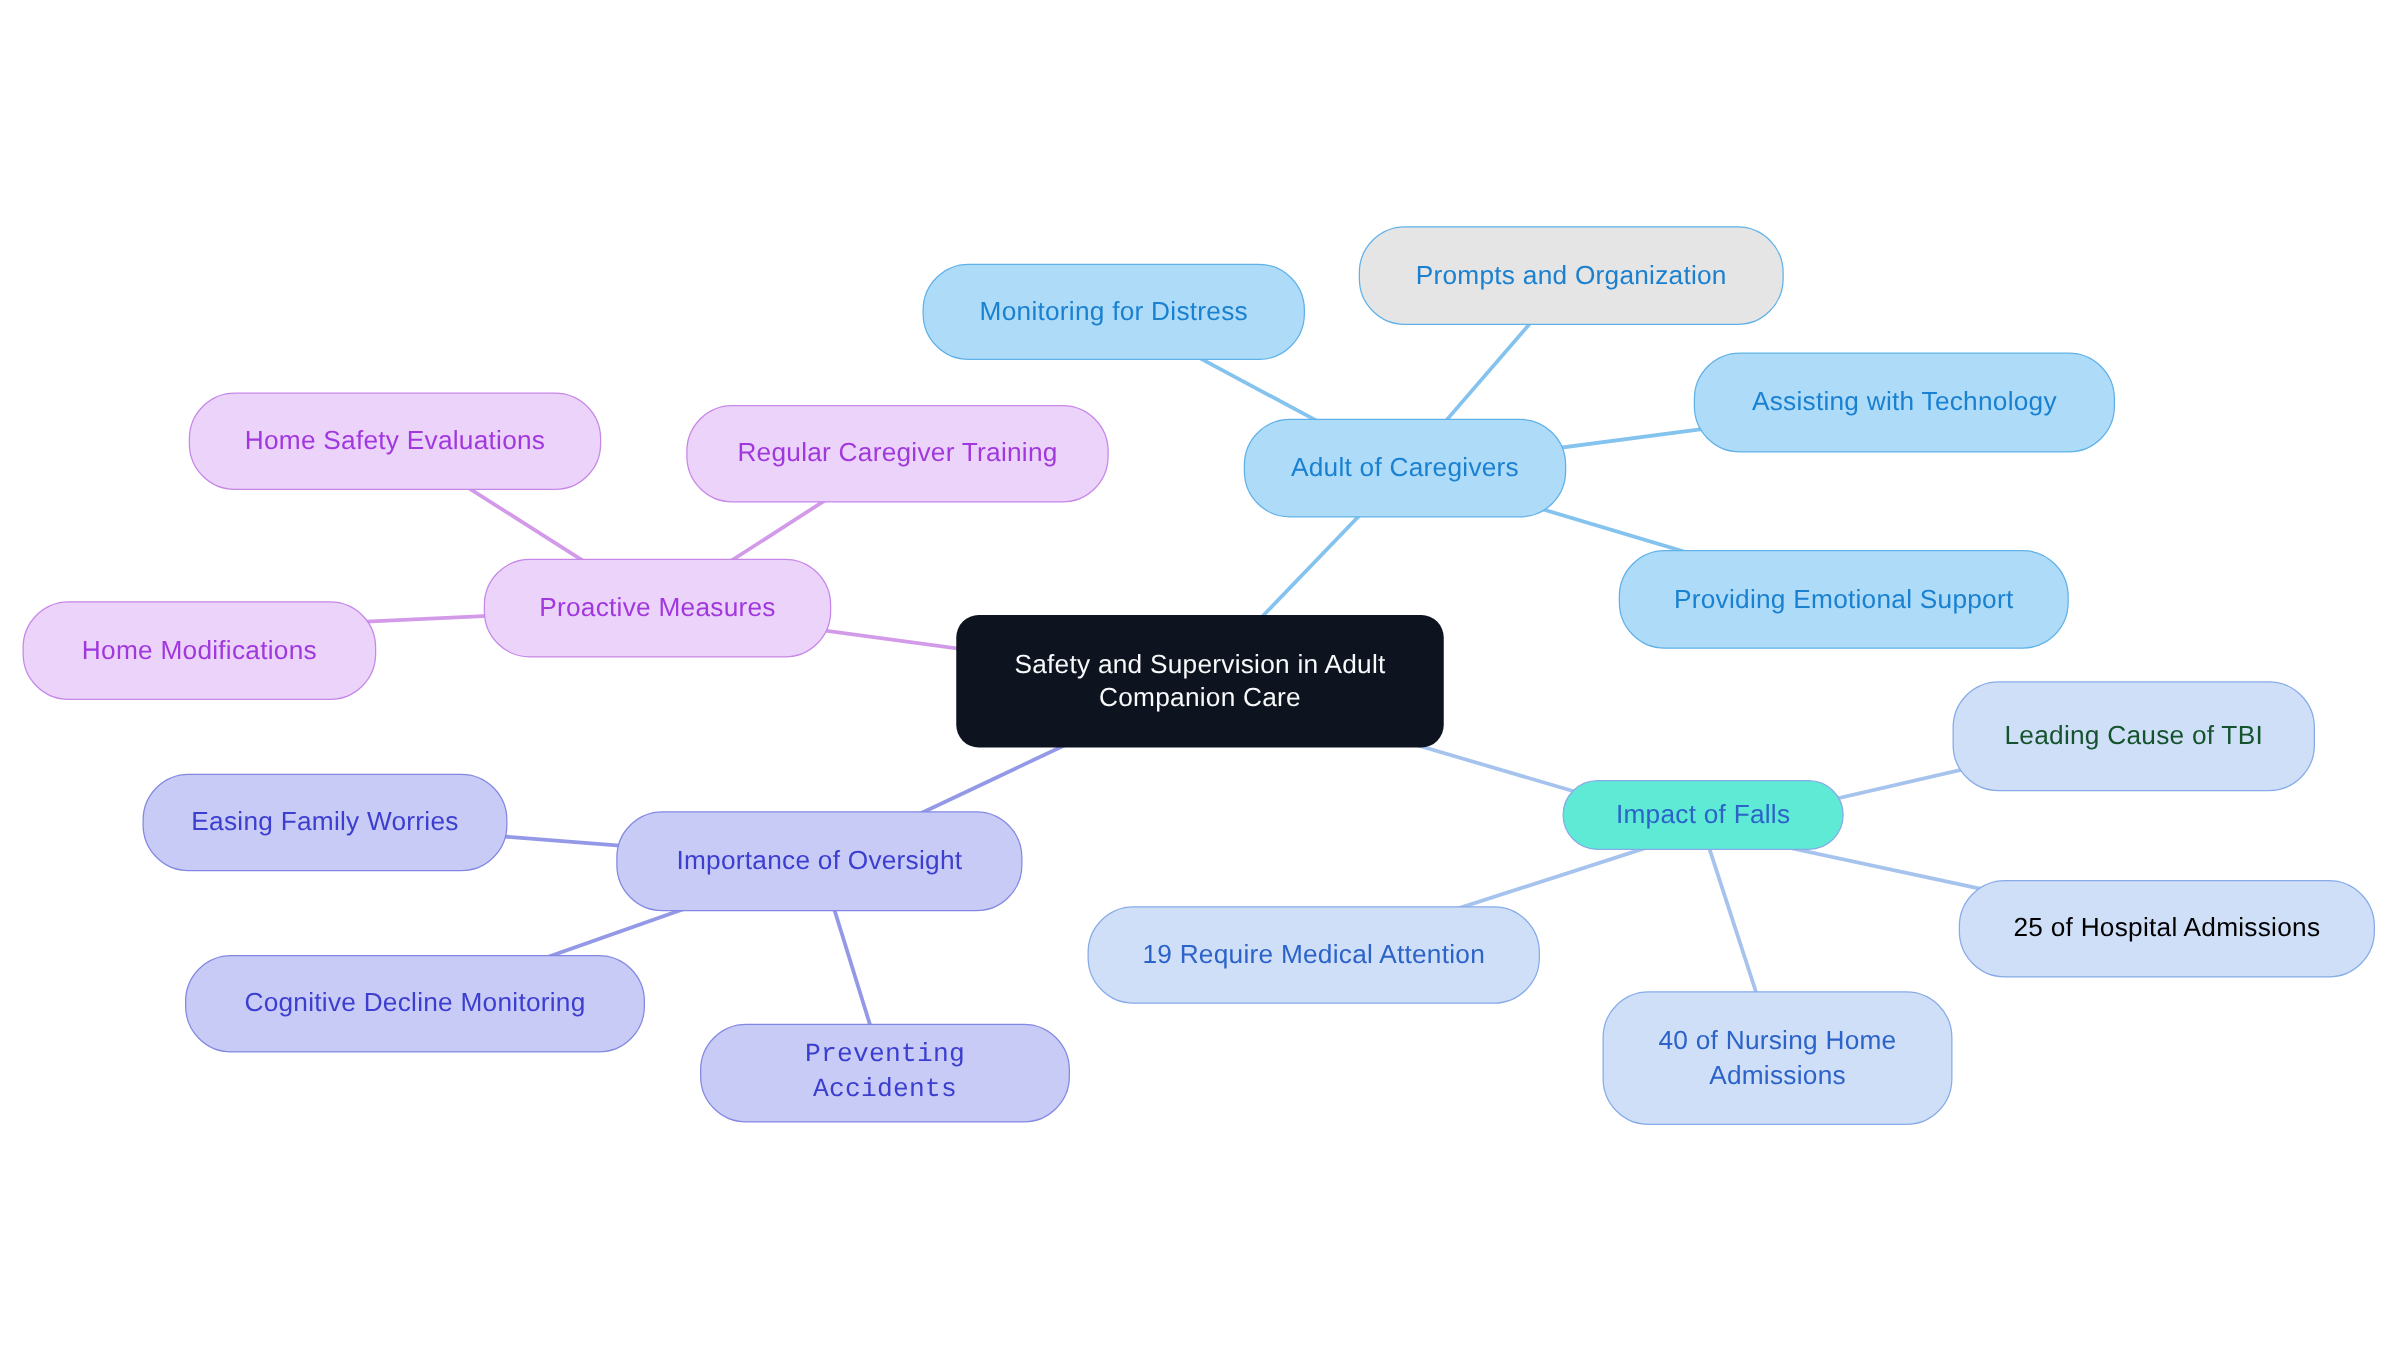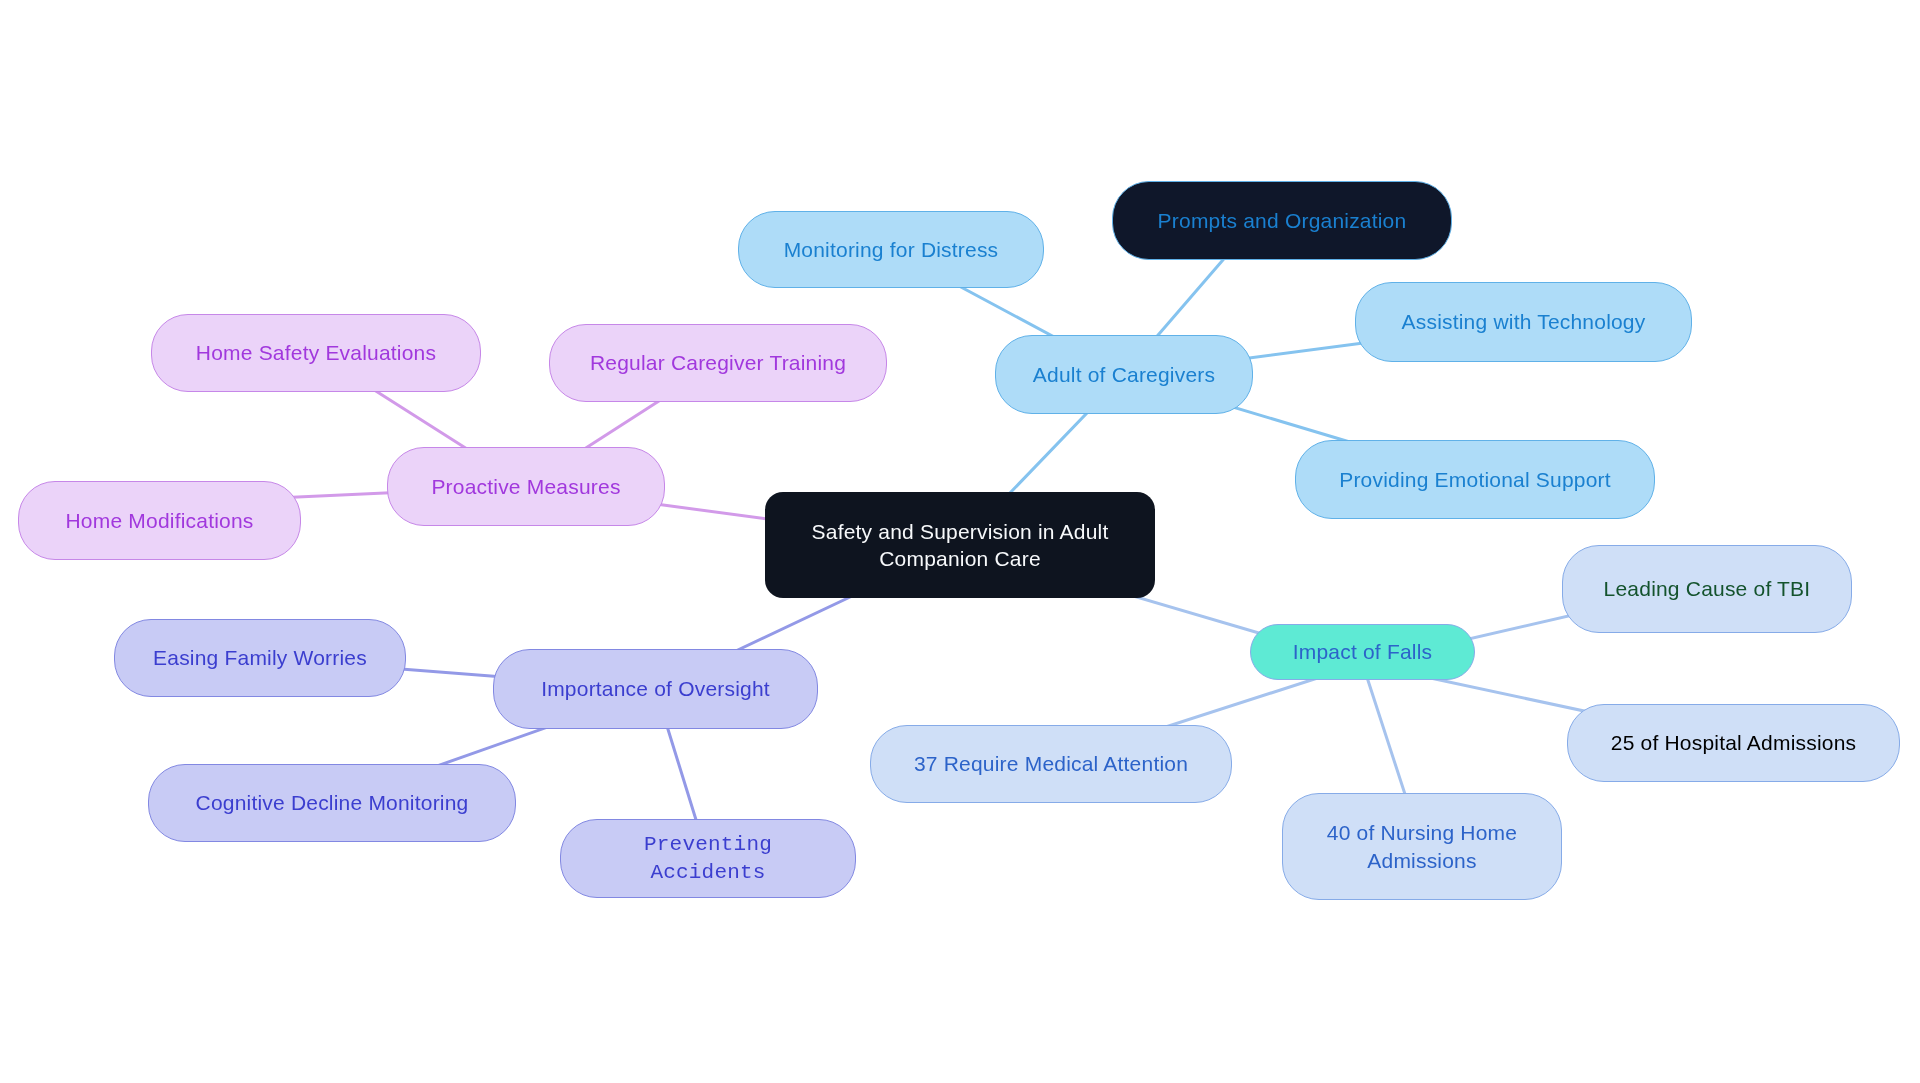--- a/index.html
+++ b/index.html
@@ -78,40 +78,40 @@
   <div id="nodes">
       <div class="node central" style="left: 765px; top: 492px; width: 390px; height: 106px; background: rgb(14, 20, 31); color: rgb(247, 249, 251);">
         <span>Safety and Supervision in Adult Companion Care</span>
       </div>
       <div class="node" style="left: 995px; top: 335px; width: 258px; height: 79px; background: rgb(174, 220, 248); border-color: rgb(96, 177, 232); color: rgb(26, 128, 208);">
         <span>Adult of Caregivers</span>
       </div>
       <div class="node" style="left: 738px; top: 211px; width: 306px; height: 77px; background: rgb(174, 220, 248); border-color: rgb(96, 177, 232); color: rgb(26, 128, 208);">
         <span>Monitoring for Distress</span>
       </div>
-      <div class="node" style="left: 1112px; top: 181px; width: 340px; height: 79px; background: #0f172a; border-color: rgb(96, 177, 232); color: rgb(26, 128, 208);">
+      <div class="node" style="left: 1087px; top: 181px; width: 340px; height: 79px; background: #e5e5e5; border-color: rgb(96, 177, 232); color: rgb(26, 128, 208);">
         <span>Prompts and Organization</span>
       </div>
       <div class="node" style="left: 1355px; top: 282px; width: 337px; height: 80px; background: rgb(174, 220, 248); border-color: rgb(96, 177, 232); color: rgb(26, 128, 208);">
         <span>Assisting with Technology</span>
       </div>
       <div class="node" style="left: 1295px; top: 440px; width: 360px; height: 79px; background: rgb(174, 220, 248); border-color: rgb(96, 177, 232); color: rgb(26, 128, 208);">
         <span>Providing Emotional Support</span>
       </div>
       <div class="node" style="left: 1250px; top: 624px; width: 225px; height: 56px; background: #5eead4; border-color: rgb(134, 171, 232); color: rgb(44, 99, 201);">
         <span>Impact of Falls</span>
       </div>
       <div class="node" style="left: 1562px; top: 545px; width: 290px; height: 88px; background: rgb(207, 223, 247); border-color: rgb(134, 171, 232); color: #14532d;">
         <span>Leading Cause of TBI</span>
       </div>
       <div class="node" style="left: 1567px; top: 704px; width: 333px; height: 78px; background: rgb(207, 223, 247); border-color: rgb(134, 171, 232); color: #000000;">
         <span>25 of Hospital Admissions</span>
       </div>
       <div class="node" style="left: 870px; top: 725px; width: 362px; height: 78px; background: rgb(207, 223, 247); border-color: rgb(134, 171, 232); color: rgb(44, 99, 201);">
-        <span>37 Require Medical Attention</span>
+        <span>19 Require Medical Attention</span>
       </div>
       <div class="node" style="left: 1282px; top: 793px; width: 280px; height: 107px; background: rgb(207, 223, 247); border-color: rgb(134, 171, 232); color: rgb(44, 99, 201);">
         <span>40 of Nursing Home Admissions</span>
       </div>
       <div class="node" style="left: 387px; top: 447px; width: 278px; height: 79px; background: rgb(235, 211, 249); border-color: rgb(198, 135, 232); color: rgb(161, 56, 221);">
         <span>Proactive Measures</span>
       </div>
       <div class="node" style="left: 151px; top: 314px; width: 330px; height: 78px; background: rgb(235, 211, 249); border-color: rgb(198, 135, 232); color: rgb(161, 56, 221);">
         <span>Home Safety Evaluations</span>
       </div>

